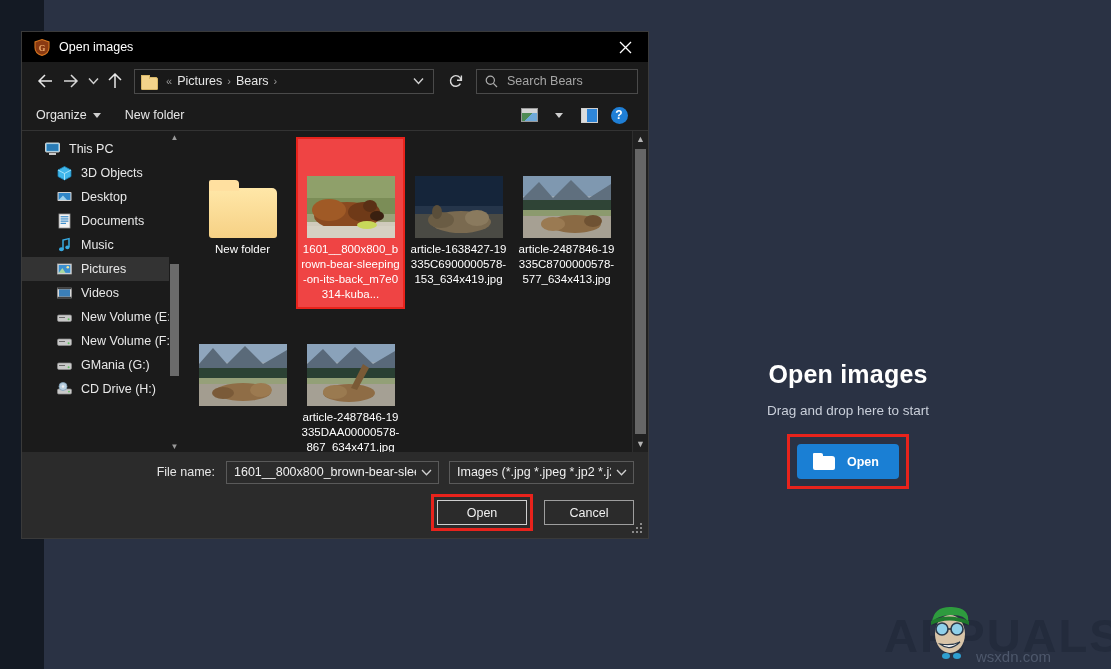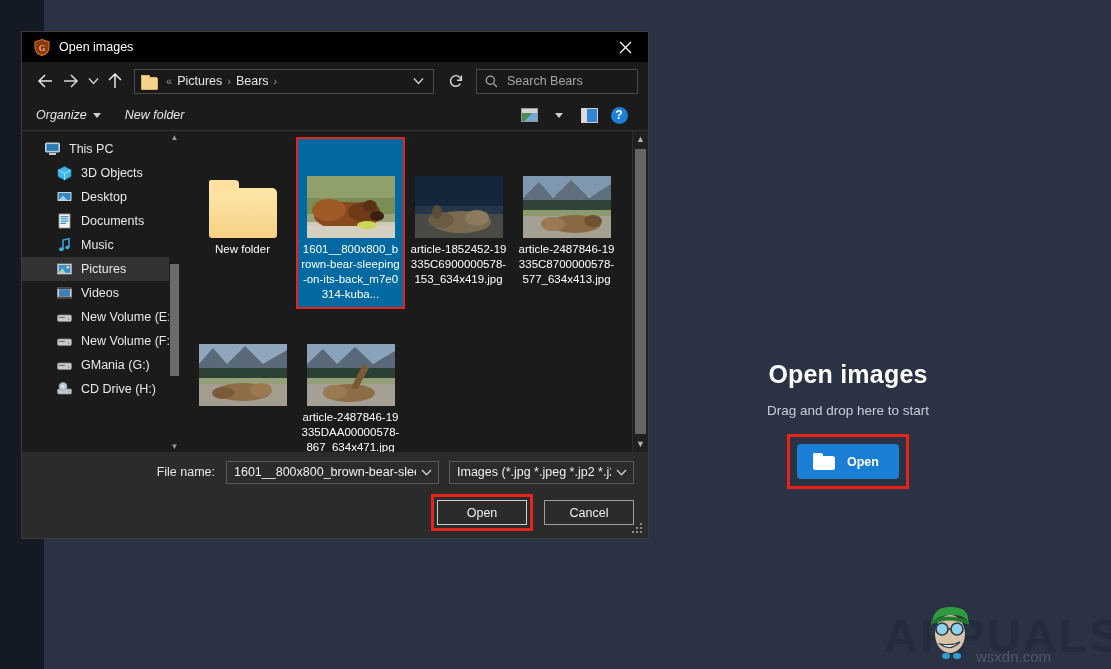--- a/index.html
+++ b/index.html
@@ -118,21 +118,21 @@
   #search-icon { margin-right: 9px; color: #b0b0b0; display:flex; flex:none;}
   #search-placeholder { font-size: 12.5px; color: #a6a6a6; }
 
   
   #cmdbar {
     height: 31px; background: #1b1b1b; display: flex; align-items: center;
     padding: 0 14px; gap: 0; border-bottom: 1px solid #333;
   }
   .cmd-item {
     font-size: 12.5px; color: #e6e6e6; cursor: pointer; display: flex;
-    align-items: center; gap: 6px; padding: 0 10px 0 0; margin-right: 14px; font-style: italic;
+    align-items: center; gap: 6px; padding: 0 10px 0 0; margin-right: 14px;
   }
   .caret-down {
     width:0;height:0;border-left:4px solid transparent;border-right:4px solid transparent;
     border-top:5px solid #cfcfcf; display:inline-block;
   }
   #cmdbar-right { margin-left: auto; display:flex; align-items:center; gap:0; }
   .cmd-icon-btn {
     width: 30px; height: 28px; display:flex; align-items:center;
     justify-content:center; cursor:pointer; flex:none;
   }
@@ -188,21 +188,21 @@
   }
   #file-grid {
     display: flex; flex-wrap: wrap; align-content: flex-start;
     gap: 0;
   }
   .file-cell {
     width: 105px; margin-right: 3px; padding: 4px 3px 5px 3px;
     display: flex; flex-direction: column; align-items: center;
     cursor: pointer;
   }
-  .file-cell.selected { background: #0369a1; outline: 2px solid #e8231c; }
+  .file-cell.selected { background: #ef4444; outline: 2px solid #e8231c; }
   .file-thumb {
     width: 95px; height: 72px; display:flex; align-items:center;
     justify-content:center; margin-bottom: 4px;
   }
   .file-name {
     font-size: 11.5px; line-height: 15px; color: #ffffff; text-align: center;
     width: 99px; word-break: break-all;
   }
   .file-cell.tall .file-thumb { height: 95px; align-items: flex-end; }
 
@@ -576,21 +576,21 @@
               <rect width="88" height="62" fill="#1b2a3d"></rect>
               <rect width="88" height="34" fill="#15253a"></rect>
               <rect y="30" width="88" height="10" fill="#25354a"></rect>
               <rect y="38" width="88" height="24" fill="#4a4a44"></rect>
               <ellipse cx="46" cy="46" rx="30" ry="11" fill="#7a6a50"></ellipse>
               <ellipse cx="62" cy="42" rx="12" ry="8" fill="#8a7a5e"></ellipse>
               <ellipse cx="26" cy="44" rx="13" ry="8" fill="#6a5c44"></ellipse>
               <ellipse cx="22" cy="36" rx="5" ry="7" fill="#5a4e3a"></ellipse>
             </svg>
           </div>
-          <div class="file-name">article-1852452-19335C6900000578-153_634x419.jpg</div>
+          <div class="file-name">article-1638427-19335C6900000578-153_634x419.jpg</div>
         </div>
 
         <div class="file-cell tall">
           <div class="file-thumb">
             <svg class="thumb-img" viewBox="0 0 88 62" preserveAspectRatio="none">
               <rect width="88" height="62" fill="#9aa8b5"></rect>
               <rect width="88" height="20" fill="#7f98b0"></rect>
               <path d="M0 22 L16 6 L30 22 L48 4 L66 22 L88 8 V26 H0 Z" fill="#5f6f7e"></path>
               <rect y="24" width="88" height="12" fill="#2f4436"></rect>
               <rect y="34" width="88" height="8" fill="#8c9a6e"></rect>

